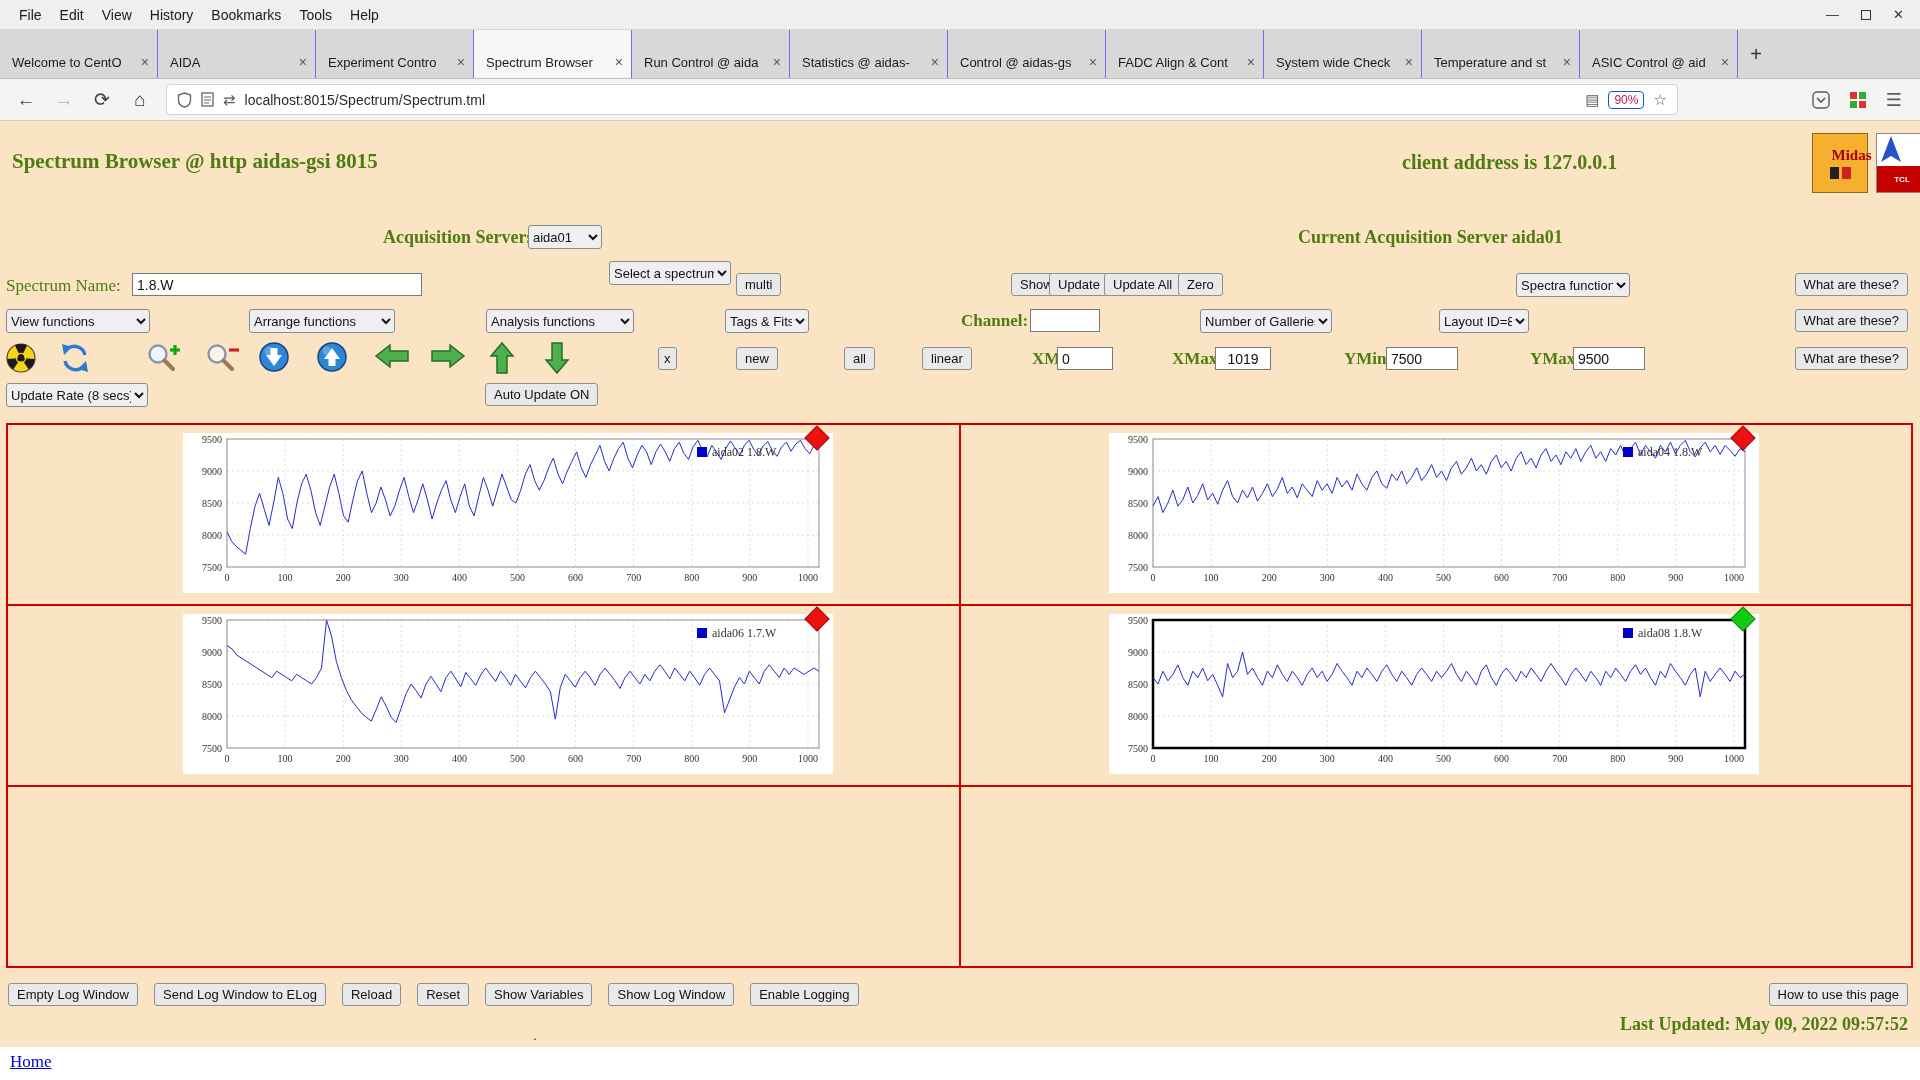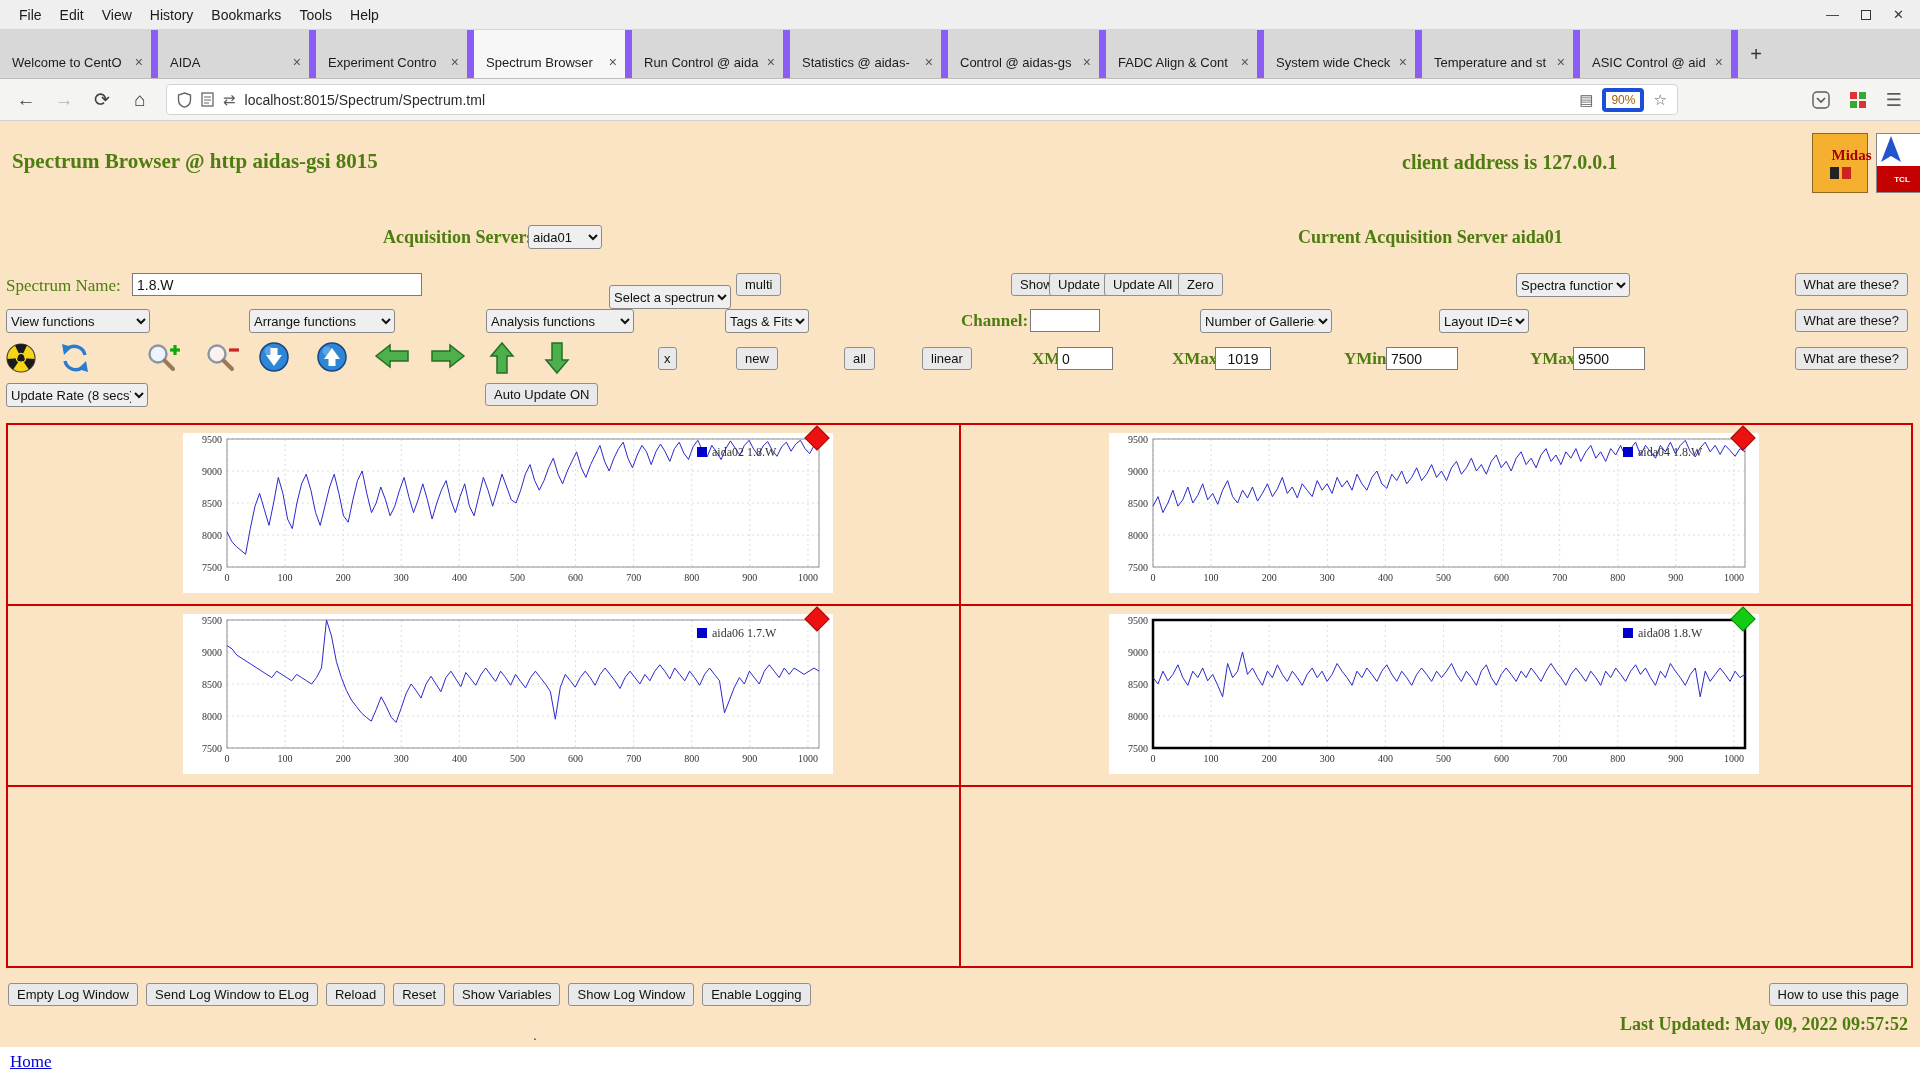--- a/index.html
+++ b/index.html
@@ -9,34 +9,34 @@
   
   .menubar { height: 30px; background: #efefef; border-bottom: 1px solid #d6d6d6;
              display: flex; align-items: center; padding: 0 10px; font-size: 14px; color: #1b1b1b; }
   .menu-item { padding: 3px 9px; cursor: default; }
   .win-controls { margin-left: auto; display: flex; align-items: center; gap: 22px; padding-right: 6px; color: #333; }
   .win-controls span { font-size: 13px; }
   .win-box { width: 10px; height: 10px; border: 1.5px solid #333; display: inline-block; }
 
   .tabbar { height: 49px; background: #d8d8d8; display: flex; align-items: stretch; border-bottom: 1px solid #bdbdbd; }
   .tab { width: 158px; display: flex; align-items: center; padding: 16px 8px 0 12px;
-         border-right: 7px solid #8b5cf6; font-size: 13px; color: #1b1b1b; position: relative; }
+         border-right: 1px solid #8b5cf6; font-size: 13px; color: #1b1b1b; position: relative; }
   .tab-label { flex: 1; white-space: nowrap; overflow: hidden; }
   .tab-close { color: #555; margin-left: 6px; font-size: 14px; }
   .tab.active { background: #f7f7f7; }
   .newtab { width: 36px; display: flex; align-items: center; justify-content: center; font-size: 20px; color: #333; }
 
   .navbar { height: 42px; background: #f4f4f3; border-bottom: 1px solid #cfcfcf;
             display: flex; align-items: center; padding: 0 14px; gap: 14px; }
   .nav-ic { font-size: 19px; color: #404040; width: 24px; text-align: center; }
   .nav-ic.disabled { color: #b5b5b5; }
   .urlbar { flex: 1; height: 31px; background: #fff; border: 1px solid #d4d4d4; border-radius: 4px;
             display: flex; align-items: center; padding: 0 10px; gap: 9px; margin-right: 120px; }
   .url-text { flex: 1; font-size: 14px; color: #2b2b2b; white-space: nowrap; overflow: hidden; }
-  .zoom-pill { border: 4px solid #1d4ed8; border-radius: 4px; font-size: 12px; padding: 1px 5px; color: #a16207; }
+  .zoom-pill { border: 1px solid #1d4ed8; border-radius: 4px; font-size: 12px; padding: 1px 5px; color: #be185d; }
   .u-ic { color: #5a5a5a; font-size: 15px; }
   .right-ics { display: flex; align-items: center; gap: 20px; padding-right: 4px; }
   .ext-ic { width: 16px; height: 16px; display: grid; grid-template-columns: 1fr 1fr; grid-template-rows: 1fr 1fr; gap: 2px; }
   .ext-ic i { background: #d33; } .ext-ic i:nth-child(2){ background:#3a3; } .ext-ic i:nth-child(3){ background:#3a3; } .ext-ic i:nth-child(4){ background:#d33; }
 
   
   .page { position: absolute; top: 121px; left: 0; width: 1920px; height: 959px; background: #fbe4c4; }
   .abs { position: absolute; }
   .red-serif { font-family: "Liberation Serif", serif; color: #4d7c0f; }
   .bold { font-weight: bold; }
@@ -75,21 +75,21 @@
              border: 1px solid #cc0000; background: #fbe4c4; }
   .cell { border: 1px solid #cc0000; position: relative; }
   .chart-slot { position: absolute; top: 8px; width: 650px; height: 160px; background: #fff; }
   .chart-slot.left { left: 175px; }
   .chart-slot.right { left: 148px; }
   .tick { font: 10px "Liberation Serif", serif; fill: #333; }
   .legend { font: 12px "Liberation Serif", serif; fill: #333; }
   .diamond { position: absolute; top: -4px; width: 18px; height: 18px; transform: rotate(45deg);
              border: 1px solid rgba(0,0,0,0.35); }
 
-  .log-row { position: absolute; left: 8px; top: 862px; display: flex; gap: 8px; }
+  .log-row { position: absolute; left: 8px; top: 862px; display: flex; gap: 16px; }
   .help-btn { position: absolute; right: 12px; top: 862px; }
   .what-btn { position: absolute; right: 12px; }
   .last-updated { right: 12px; top: 893px; font-size: 18px; }
   .stray-dot { left: 533px; top: 906px; color: #333; font-size: 14px; }
 
   .footer { position: absolute; left: 0; top: 926px; width: 1920px; height: 33px; background: #fff; }
   .home-link { position: absolute; left: 10px; top: 5px; font-family: "Liberation Serif", serif;
                color: #0000dd; text-decoration: underline; font-size: 17px; }
 </style>
 </head>
@@ -214,21 +214,21 @@
         </svg>
       <span class="r">TCL</span>
     </div>
 
     <div class="abs red-serif bold lbl-md" style="left:383px; top:106px;">Acquisition Servers</div>
     <select class="ctl abs" style="left:528px; top:104px; width:74px;"><option>aida01</option></select>
     <div class="abs red-serif bold lbl-md" style="left:1298px; top:106px;">Current Acquisition Server aida01</div>
 
     <div class="abs red-serif lbl-sm" style="left:6px; top:155px;">Spectrum Name:</div>
     <input class="ctl abs" style="left: 132px; top: 152px; width: 290px;" value="1.8.W">
-    <select class="ctl abs" style="left:609px; top:164px; width:122px;"><option>Select a spectrum</option></select>
+    <select class="ctl abs" style="left:609px; top:140px; width:122px;"><option>Select a spectrum</option></select>
     <button class="ctl abs" style="left:736px; top:152px;">multi</button>
     <button class="ctl abs" style="left:1011px; top:152px;">Show</button>
     <button class="ctl abs" style="left:1049px; top:152px;">Update</button>
     <button class="ctl abs" style="left:1104px; top:152px;">Update All</button>
     <button class="ctl abs" style="left:1178px; top:152px;">Zero</button>
     <select class="ctl abs" style="left:1516px; top:152px; width:114px;"><option>Spectra functions</option></select>
     <button class="ctl what-btn" style="top:152px;">What are these?</button>
 
     <select class="ctl abs" style="left:6px; top:188px; width:144px;"><option>View functions</option></select>
     <select class="ctl abs" style="left:249px; top:188px; width:146px;"><option>Arrange functions</option></select>

